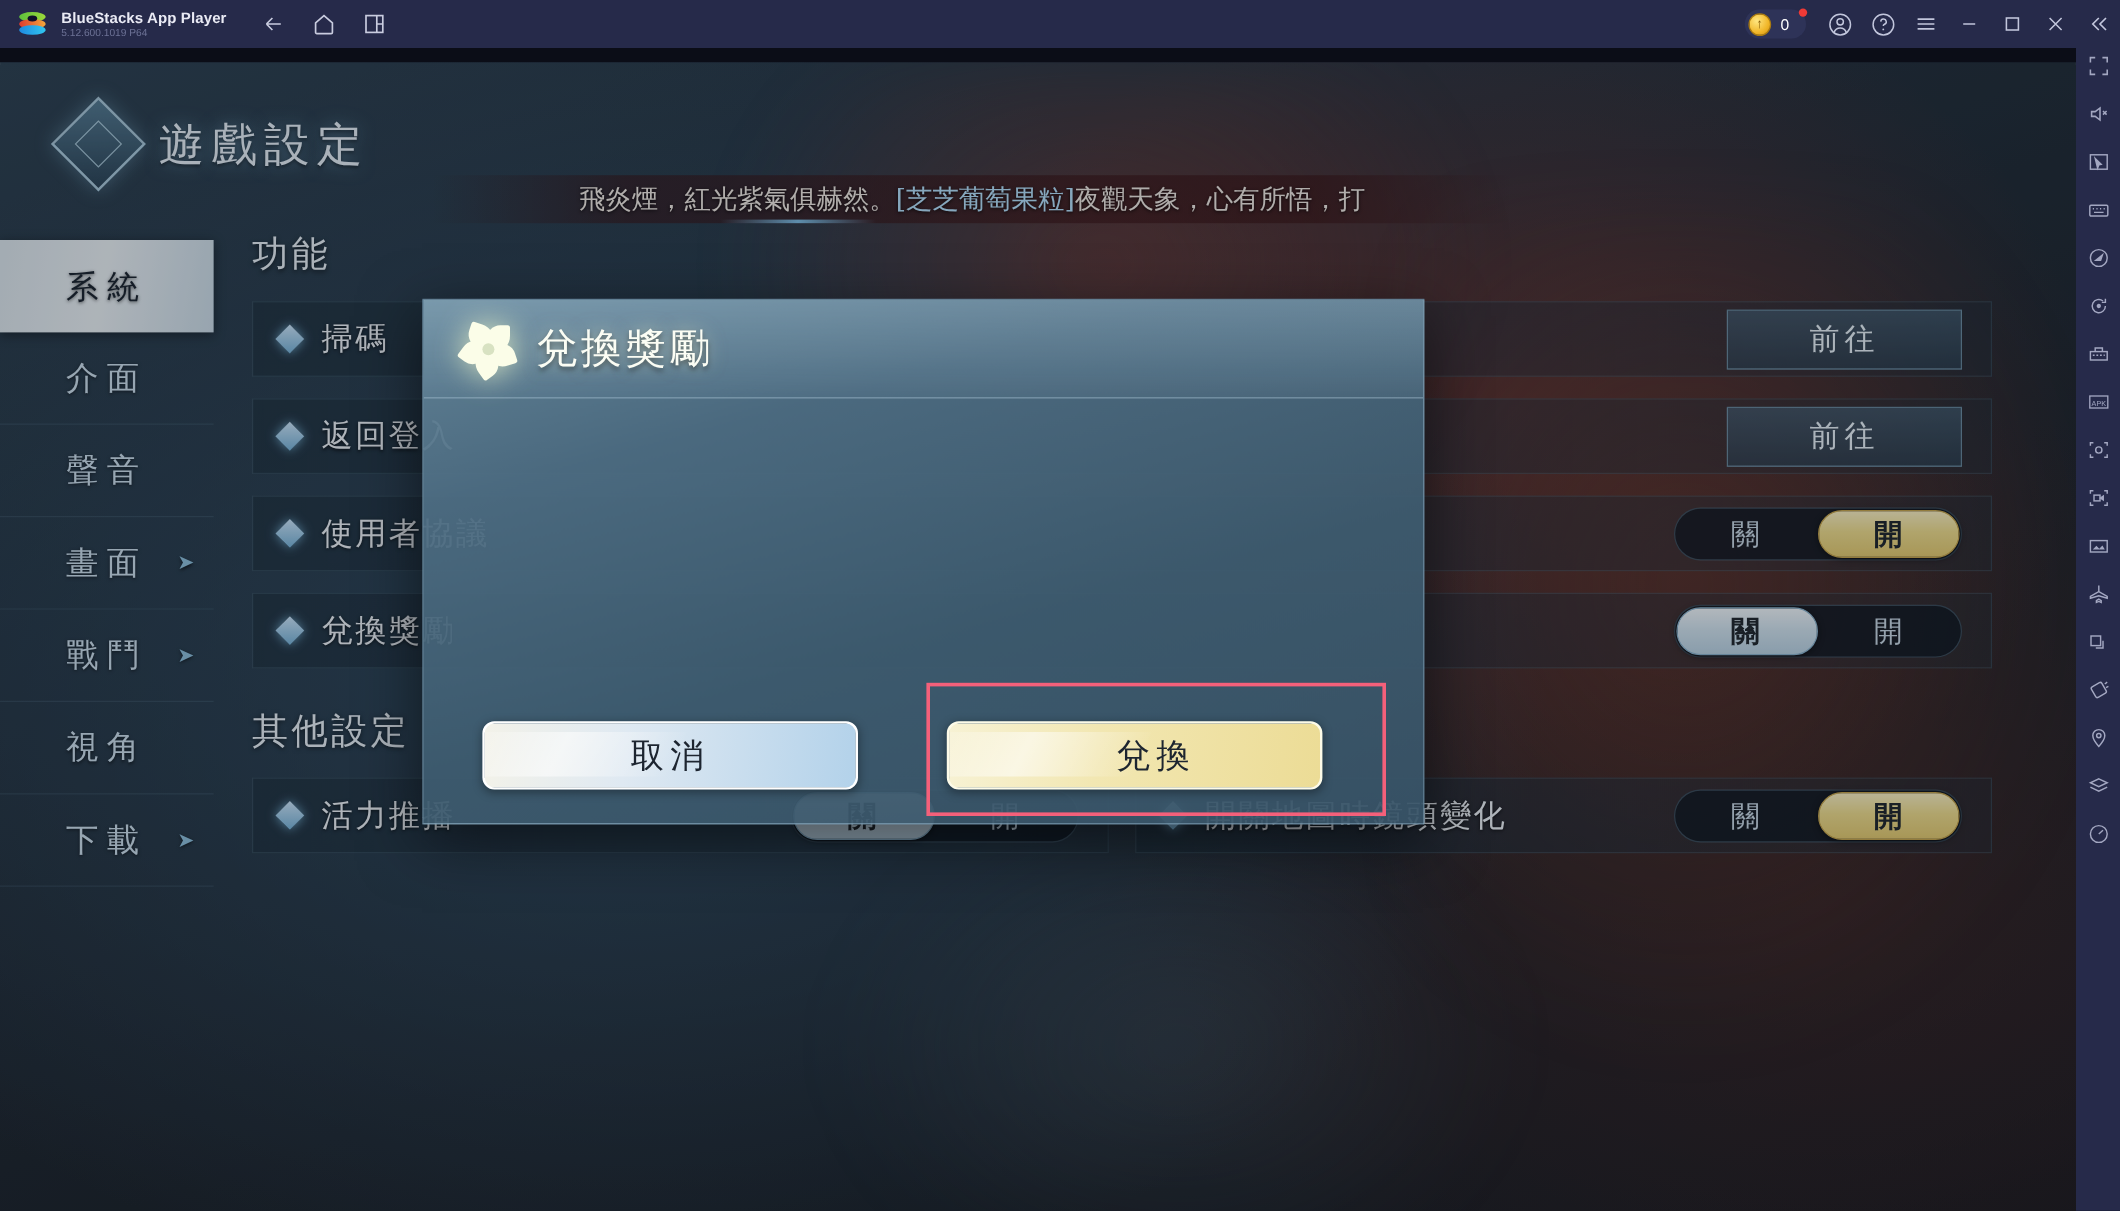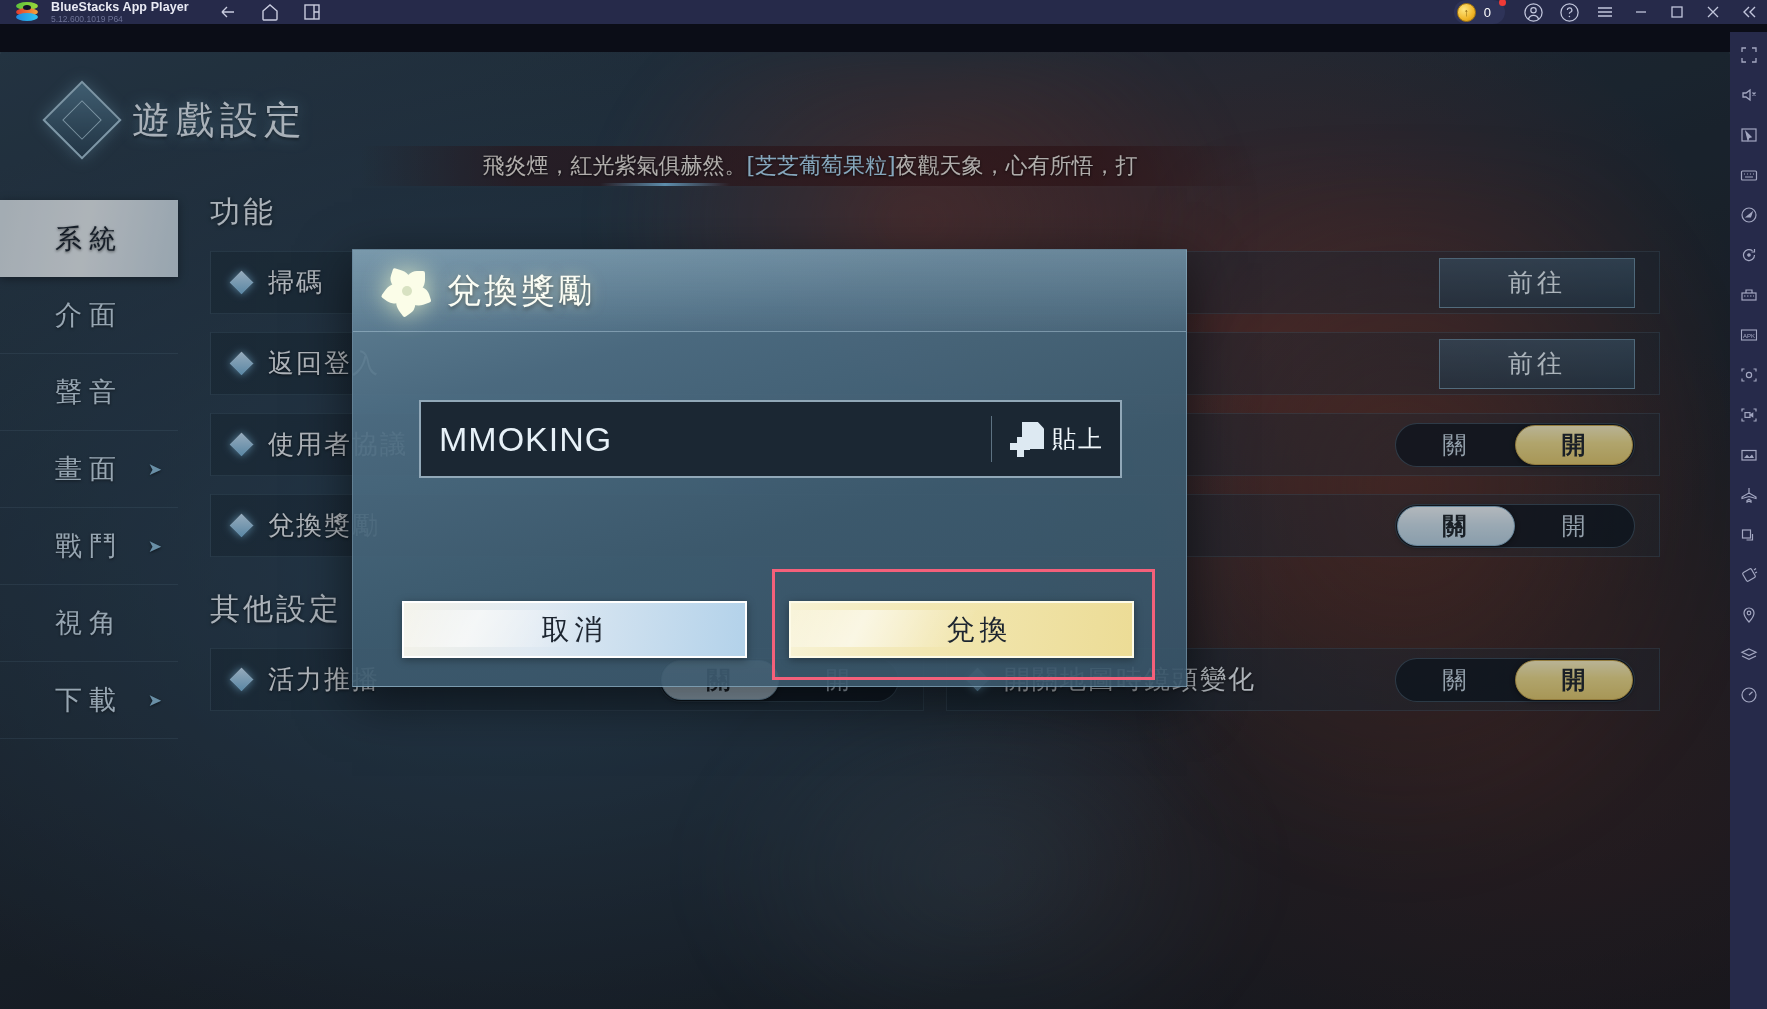--- a/index.html
+++ b/index.html
@@ -4,21 +4,21 @@
 <style>
   * { box-sizing: border-box; margin: 0; padding: 0; }
   html, body {
     width: 1767px; height: 1009px; overflow: hidden;
     background: #0b0d17;
     font-family: "Liberation Sans", "DejaVu Sans", sans-serif;
   }
 
   
   .titlebar {
-    position: absolute; top: 0; left: 0; width: 1767px; height: 24px;
+    position: absolute; top: 0; left: 0; width: 1767px; height: 40px;
     background: #262a4a;
     display: flex; align-items: center;
     z-index: 100;
   }
   .bs-logo {
     width: 26px; height: 22px; margin-left: 14px; margin-right: 11px;
     position: relative; flex: none;
   }
   .bs-logo .l1, .bs-logo .l2, .bs-logo .l3 {
     position: absolute; left: 2px; width: 22px; height: 8px; border-radius: 50%;
@@ -312,25 +312,25 @@
     clip-path: polygon(0 0, 72% 0, 100% 24%, 100% 100%, 0 100%);
   }
   .paste-icon .plus-h { position:absolute; left:0; top:21px; width:20px; height:7px; background:#dde9f2; }
   .paste-icon .plus-v { position:absolute; left:6.5px; top:14.5px; width:7px; height:20px; background:#dde9f2; }
   .paste-label {
     font-family: "DejaVu Serif", "Liberation Serif", serif;
     font-size: 24px; color: #f2f8fc; letter-spacing: 2px;
   }
   .modal-actions { position: absolute; left: 0; top: 338px; width: 835px; height: 90px; }
   .mbtn {
-    position: absolute; width: 345px; height: 57px;
+    position: absolute; width: 313px; height: 57px;
     display: flex; align-items: center; justify-content: center;
     font-family: Liberation Sans, sans-serif;
     font-size: 28px; letter-spacing: 5px; color: #1d2530;
-    cursor: pointer; overflow: hidden;
+    cursor: pointer; overflow: hidden; border-radius: 10px;
   }
   .mbtn::after {
     content:""; position:absolute; left:-10%; top:14%; width:62%; height:70%;
     background: linear-gradient(98deg, rgba(255,255,255,0) 0%, rgba(255,255,255,.55) 48%, rgba(255,255,255,0) 100%);
     transform: skewX(-22deg);
   }
   .mbtn span { position: relative; z-index: 3; }
   .mbtn.cancel {
     left: 49px; top: 13px;
     background: linear-gradient(96deg, #f3f2e9 0%, #dfe9f2 38%, #b3d2ea 100%);
@@ -549,32 +549,20 @@
         <span></span>
           <span></span>
           <span></span>
           <span></span>
           <span></span>
           <i class="core"></i>
       </div>
       <div class="modal-title">兌換獎勵</div>
     </div>
 
-    <div class="code-field">
-      <div class="code-val">MMOKING</div>
-      <div class="paste-wrap">
-        <div class="paste-divider"></div>
-        <div class="paste-icon">
-          <div class="sheet"></div>
-            <div class="plus-h"></div>
-            <div class="plus-v"></div>
-        </div>
-        <div class="paste-label">貼上</div>
-      </div>
-    </div>
 
     <div class="modal-actions">
       <div class="mbtn cancel">
         <span>取消</span>
       </div>
       <div class="mbtn confirm">
         <span>兌換</span>
       </div>
     </div>
   </div>

